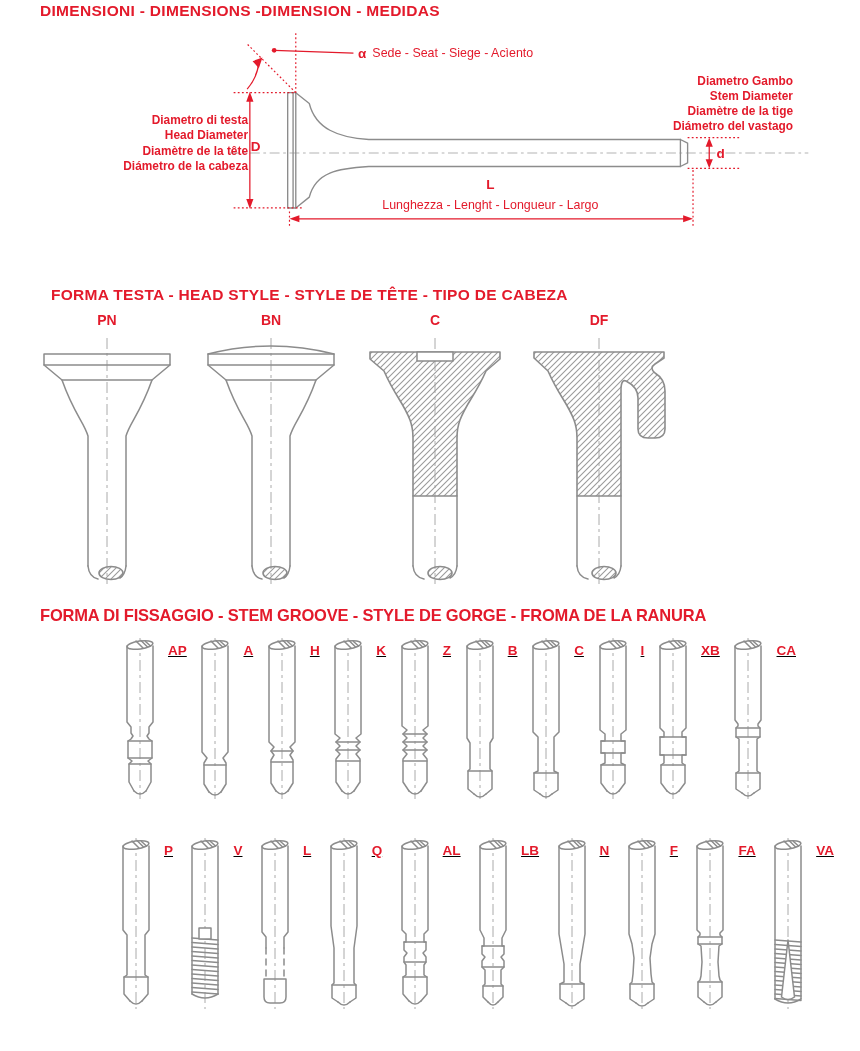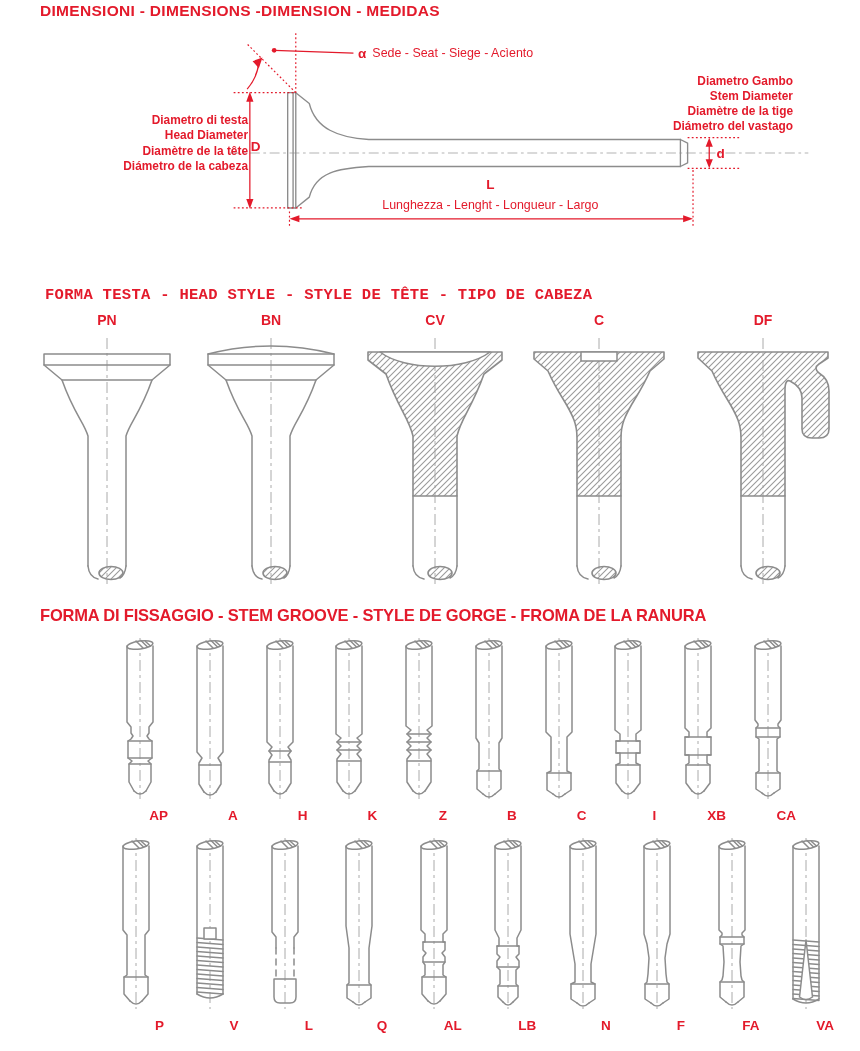--- a/index.html
+++ b/index.html
@@ -1,20 +1,20 @@
 <!DOCTYPE html>
 <html><head>
 <meta charset="utf-8">
 <style>
   html,body{margin:0;padding:0;background:#fff;}
   .page{position:relative;width:860px;height:1051px;background:#fff;overflow:hidden;
         font-family:"Liberation Sans",sans-serif;}
   .sec-title{position:absolute;color:#e31a2b;font-weight:700;white-space:nowrap;}
   #title-dim{left:40px;top:2px;font-size:15.5px;letter-spacing:.3px;}
-  #title-head{left:45px;top:286px;font-size:15.5px;letter-spacing:.3px;font-family:Liberation Mono, monospace;}
+  #title-head{left:51px;top:286px;font-size:15.5px;letter-spacing:.3px;}
   #title-groove{left:40px;top:606px;font-size:17px;letter-spacing:-0.2px;transform:scaleX(.97);transform-origin:left;}
   
   .ln{stroke:#8c8c8c;stroke-width:1.5;fill:none;stroke-linejoin:round;stroke-linecap:round;}
   .fw{fill:#fff;}
   .cl{stroke:#aaaaaa;stroke-width:1;stroke-dasharray:11 4 3 4;fill:none;}
   .hatched{fill:url(#hatchP);stroke:#8c8c8c;stroke-width:1.6;stroke-linejoin:round;}
   
   .red{stroke:#e31a2b;stroke-width:1.4;fill:none;}
   .reddot{stroke:#e31a2b;stroke-width:1.3;fill:none;stroke-dasharray:2 2.6;}
   .redf{fill:#e31a2b;stroke:none;}
@@ -23,21 +23,21 @@
   .s14{font-size:13.8px;font-weight:500;}
   .sb{font-size:15px;font-weight:700;}
   
   #head-row{position:absolute;left:25px;top:312px;width:820px;display:flex;align-items:center;}
   .head-item{width:164px;display:flex;flex-direction:column;align-items:center;}
   .head-label{color:#e31a2b;font-weight:700;font-size:14px;margin-bottom:6px;}
   
   .stem-row{position:absolute;display:flex;justify-content:space-between;}
   #stem-row1{left:112px;top:636px;width:684px;}
   #stem-row2{left:108px;top:836px;width:726px;}
-  .stem-item{display:flex;flex-direction:column;align-items:flex-end;}
+  .stem-item{display:flex;align-items:flex-start;text-decoration:underline;}
   .stem-label{color:#e31a2b;font-weight:700;font-size:13.5px;margin-top:7px;}
   #defs-holder{position:absolute;width:0;height:0;overflow:hidden;}
 </style>
 </head>
 <body>
 
 <div class="page">
 
   <svg id="defs-holder" aria-hidden="true">
     <defs>
@@ -115,31 +115,20 @@
         <line class="cl" x1="75" y1="4" x2="75" y2="250"></line>
         <path class="ln" d="M12,20 Q75,4 138,20"></path>
         <path class="ln" d="M12,20 H138 V31 H12 Z"></path>
         <path class="ln" d="M12,31 L30,46 H120 L138,31"></path>
         <path class="ln" d="M30,46 C42,80 52,88 56,102 L56,232 M120,46 C108,80 98,88 94,102 L94,232"></path>
         <path class="ln" d="M56,232 Q57,243 66,245 M94,232 Q93,241 88,244"></path>
         <ellipse class="hatched" cx="79" cy="239" rx="12" ry="6.5"></ellipse>
       </svg>
     </div>
     <div class="head-item">
-      <div class="head-label">CV</div>
-      <svg width="150" height="252" viewBox="0 0 150 252">
-        <line class="cl" x1="75" y1="4" x2="75" y2="250"></line>
-        <path class="hatched" d="M8,18 H142 V26 L124,40 C112,74 101,84 97,102 L97,162 L53,162 L53,102 C49,84 38,74 26,40 L8,26 Z"></path>
-        <path class="ln fw" d="M20,18 C45,37 105,37 130,18 Z"></path>
-        <path class="ln" d="M53,162 V232 M97,162 V232"></path>
-        <path class="ln" d="M53,232 Q54,243 64,245 M97,232 Q96,241 90,244"></path>
-        <ellipse class="hatched" cx="80" cy="239" rx="12" ry="6.5"></ellipse>
-      </svg>
-    </div>
-    <div class="head-item">
       <div class="head-label">C</div>
       <svg width="150" height="252" viewBox="0 0 150 252">
         <line class="cl" x1="75" y1="4" x2="75" y2="250"></line>
         <path class="hatched" d="M10,18 H140 V25 L126,37 C115,62 107,68 100,86 C97,94 97,98 97,104 L97,162 L53,162 L53,104 C53,98 53,94 50,86 C43,68 35,62 24,37 L10,25 Z"></path>
         <rect class="ln fw" x="57" y="18" width="36" height="9"></rect>
         <path class="ln" d="M53,162 V232 M97,162 V232"></path>
         <path class="ln" d="M53,232 Q54,243 64,245 M97,232 Q96,241 90,244"></path>
         <ellipse class="hatched" cx="80" cy="239" rx="12" ry="6.5"></ellipse>
       </svg>
     </div>

